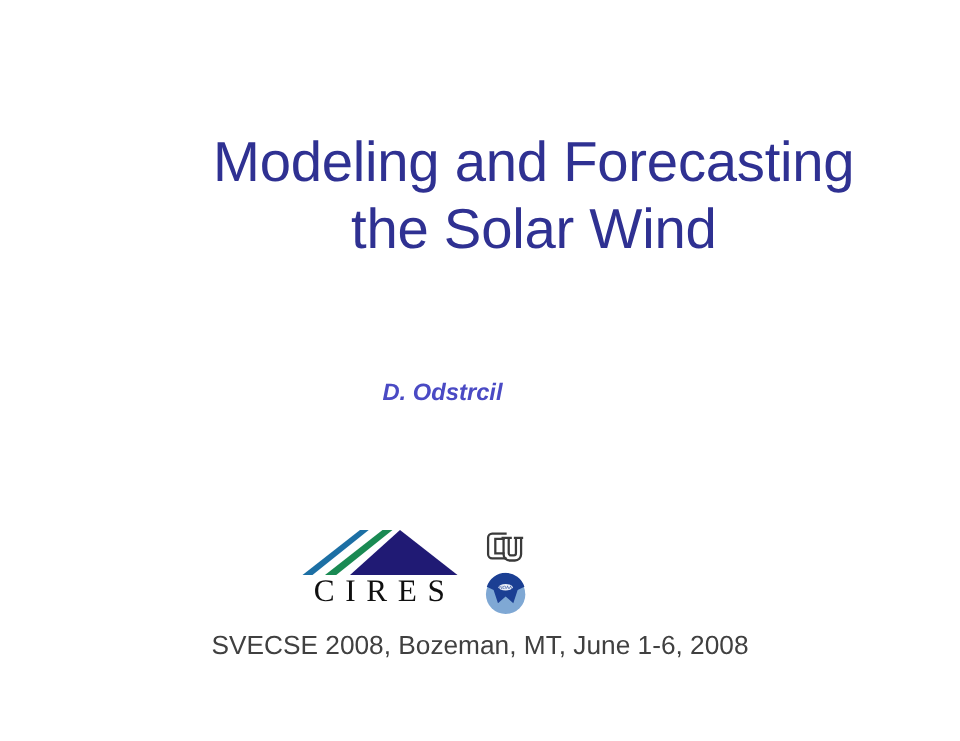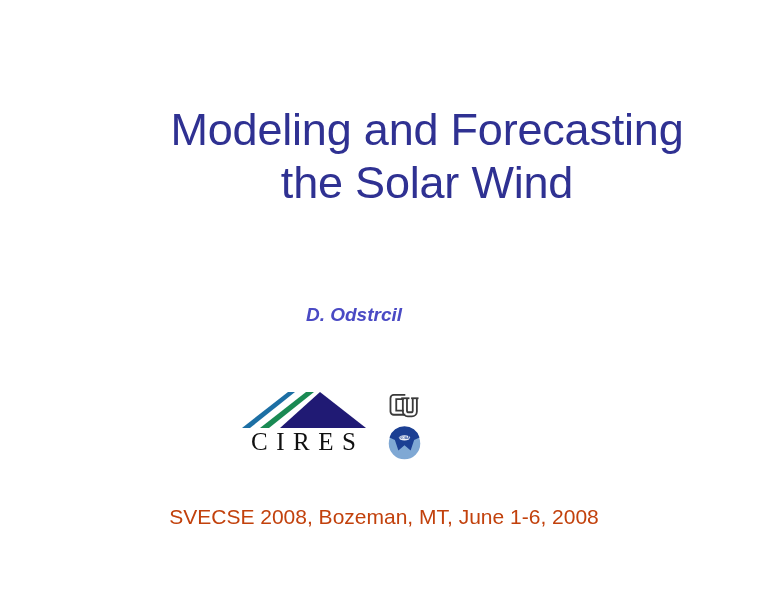--- a/index.html
+++ b/index.html
@@ -64,21 +64,21 @@
     color: #4a4ac4;
     line-height: 24px;
     margin-top: 22px;
     white-space: nowrap;
   }
 
   
   .logo-row {
     position: absolute;
     left: 0;
-    top: 388px;
+    top: 420px;
     width: 667px;
     height: 78px;
     display: flex;
     justify-content: center;
     align-items: flex-start;
   }
   .cires-logo {
     position: relative;
     width: 135px;
     height: 70px;
@@ -127,21 +127,21 @@
   
   .conference {
     position: absolute;
     left: 0;
     top: 504px;
     width: 768px;
     text-align: center;
     font-family: "Liberation Sans", sans-serif;
     font-size: 21px;
     font-weight: 400;
-    color: #c2410c;
+    color: #404040;
     line-height: 26px;
     white-space: nowrap;
   }
 </style>
 </head>
 <body>
 
 <div class="slide">
 
   <div class="title-block">

